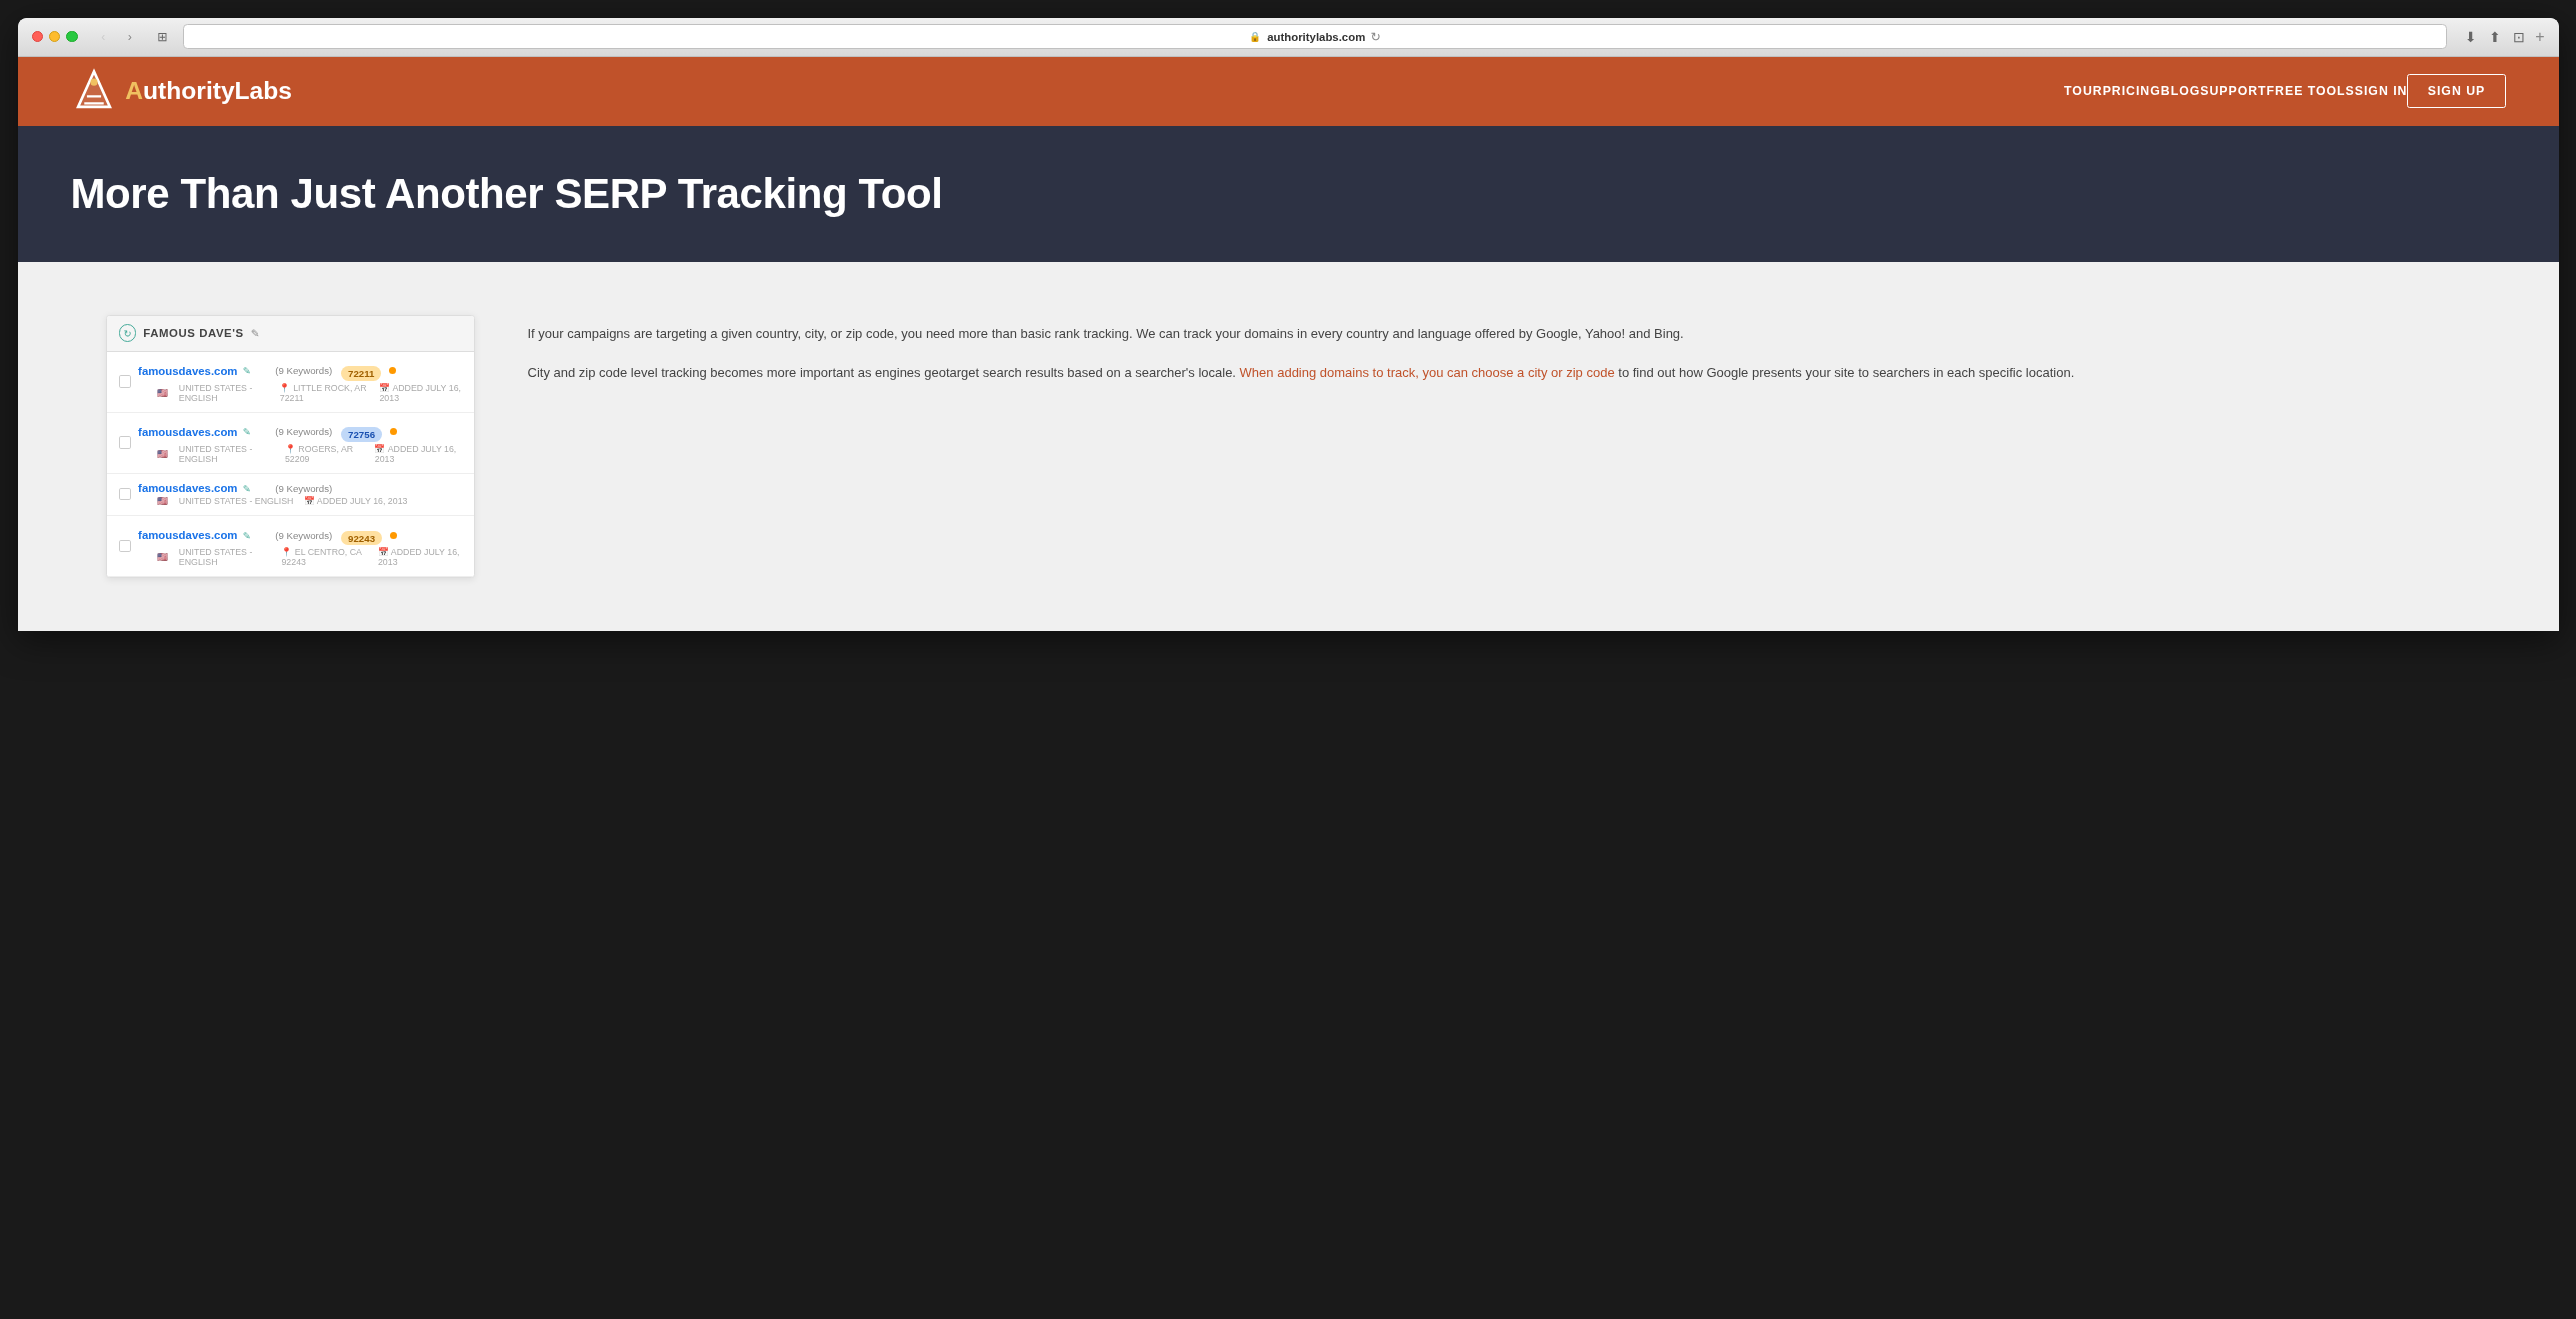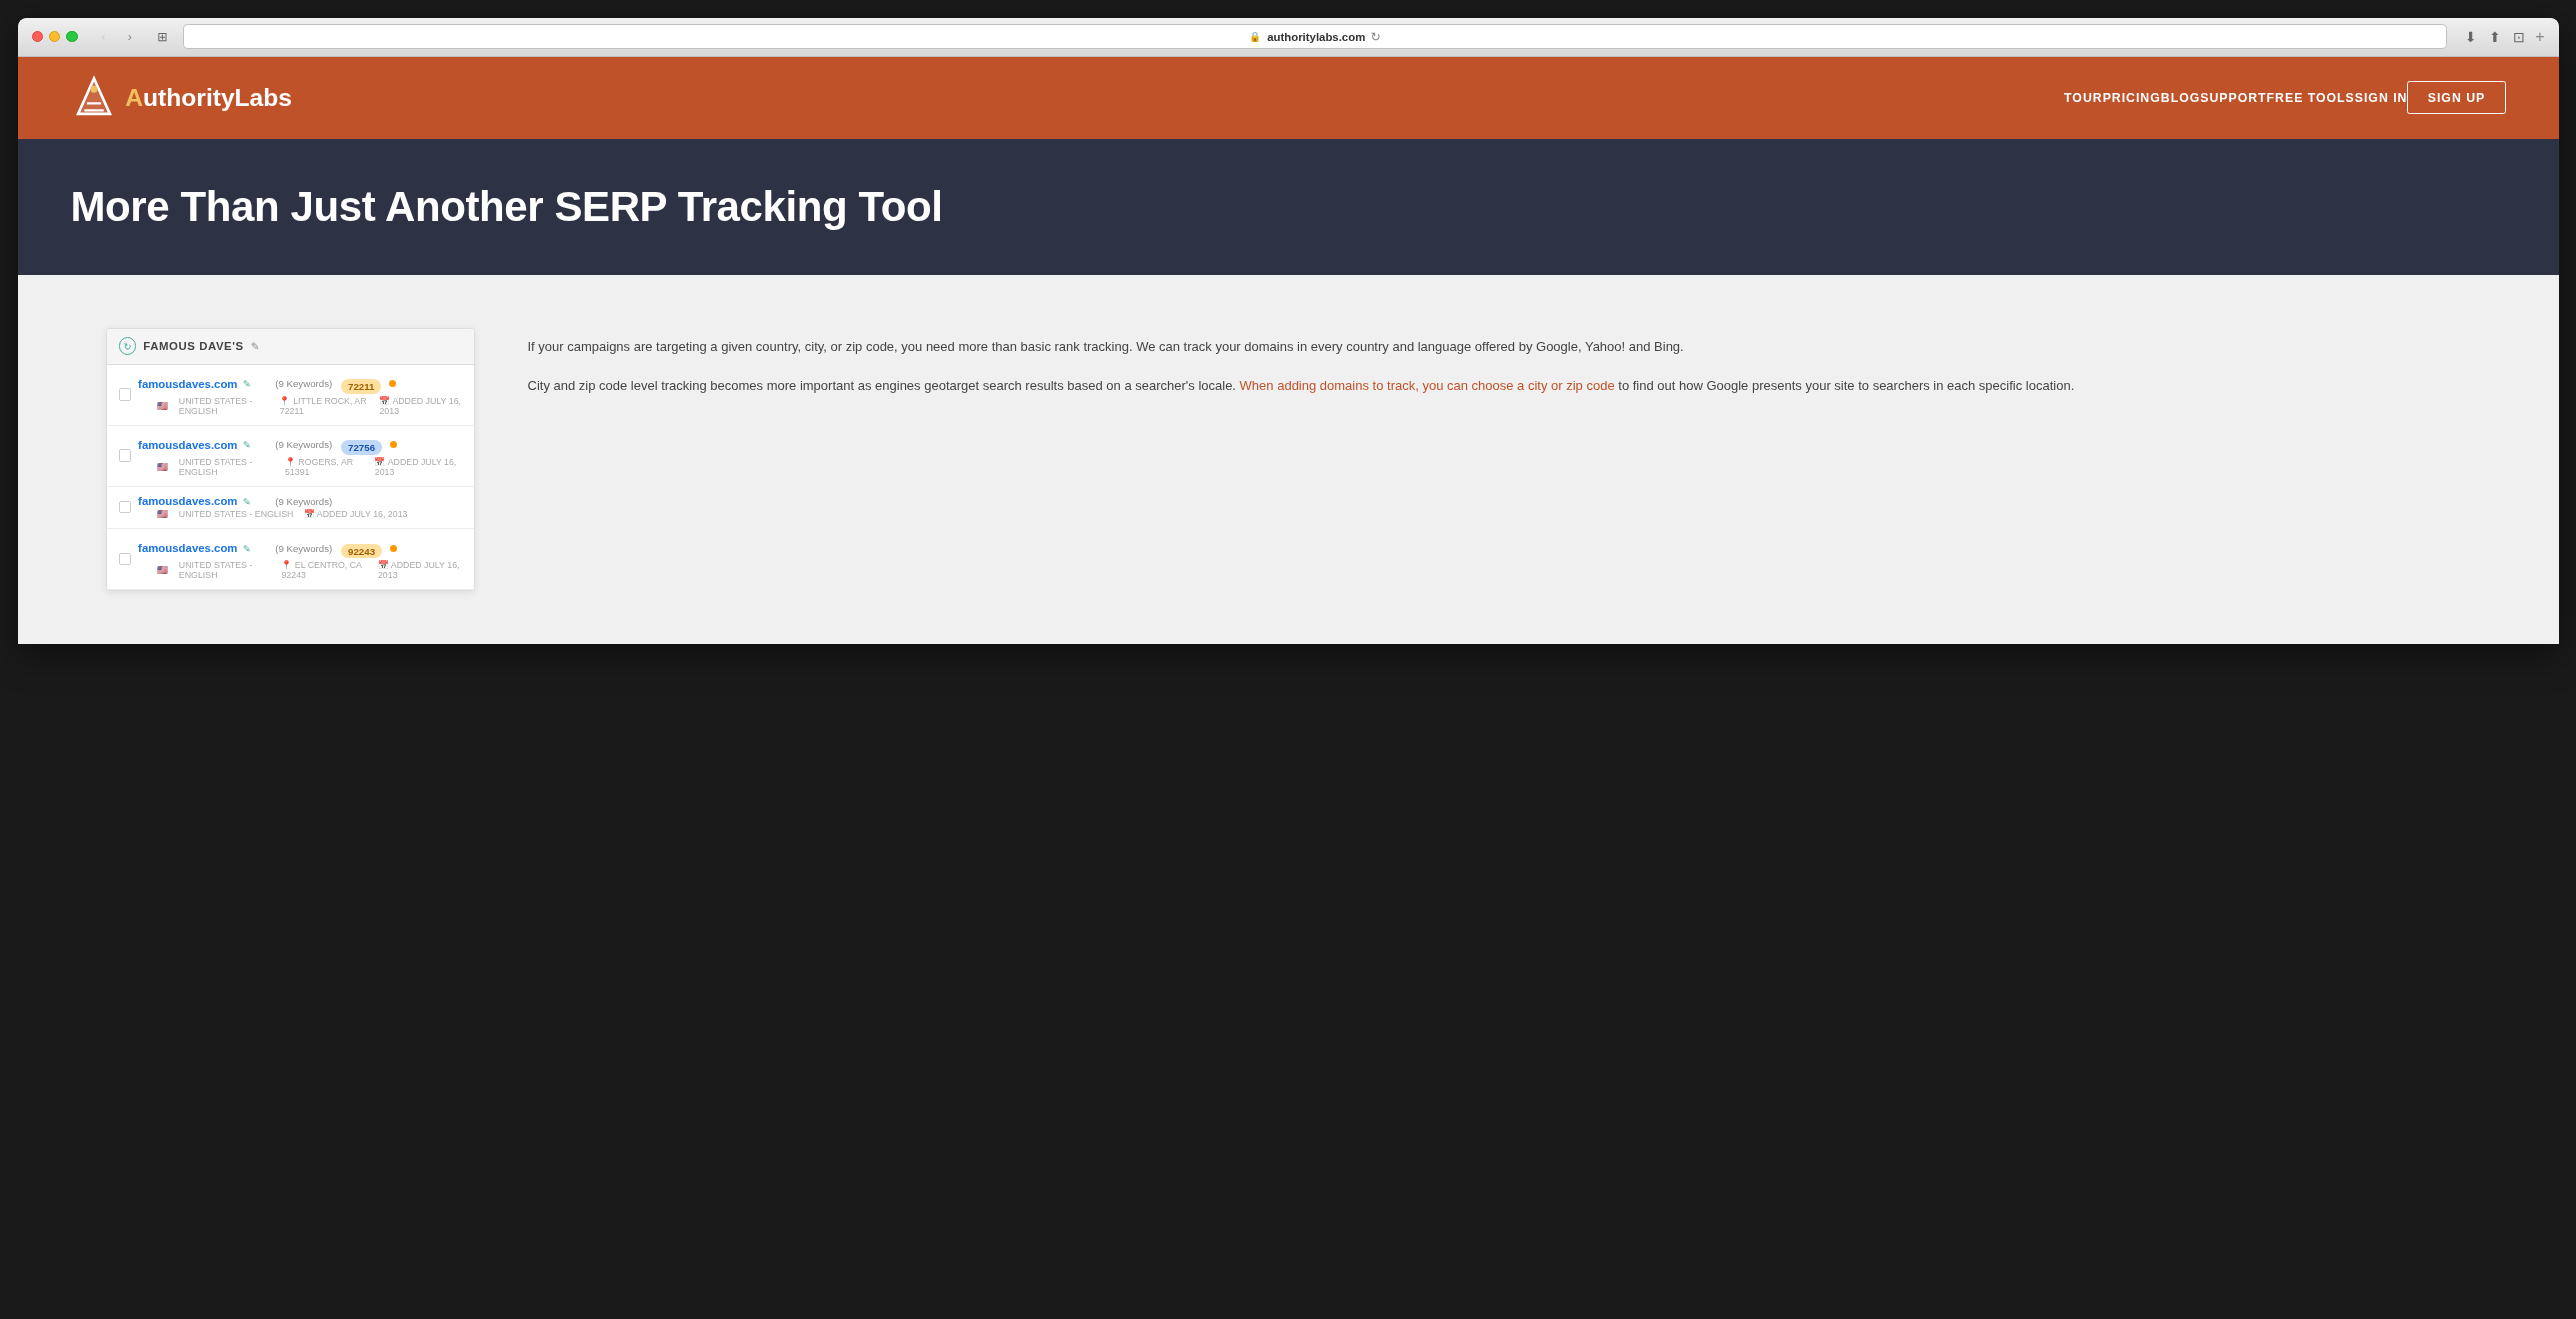--- a/index.html
+++ b/index.html
@@ -136,21 +136,21 @@
       background: white;
     }
 
     
     .site-header {
       background: #c0522a;
       padding: 0 53px;
       display: flex;
       align-items: center;
       justify-content: space-between;
-      height: 82px;
+      height: 69px;
     }
 
     .logo-area {
       display: flex;
       align-items: center;
       gap: 8.8px;
       text-decoration: none;
     }
 
     .logo-icon {
@@ -453,21 +453,21 @@
             <div style="display:flex;align-items:center;gap:5.3px;">
               <a class="domain-link">famousdaves.com</a>
               <span class="domain-external">✎</span>
               <span class="keyword-badge">(9 Keywords)</span>
               <span class="rank-badge rank-blue">72756</span>
               <span class="status-dot" style="background:#f90;"></span>
             </div>
             <div class="domain-meta">
               <span>🇺🇸</span>
               <span>UNITED STATES - ENGLISH</span>
-              <span>📍 ROGERS, AR 51391</span>
+              <span>📍 ROGERS, AR 52209</span>
               <span>📅 ADDED JULY 16, 2013</span>
             </div>
           </div>
         </div>
 
         <div class="domain-row">
           <div class="domain-checkbox"></div>
           <div style="flex:1;">
             <div style="display:flex;align-items:center;gap:5.3px;">
               <a class="domain-link">famousdaves.com</a>

